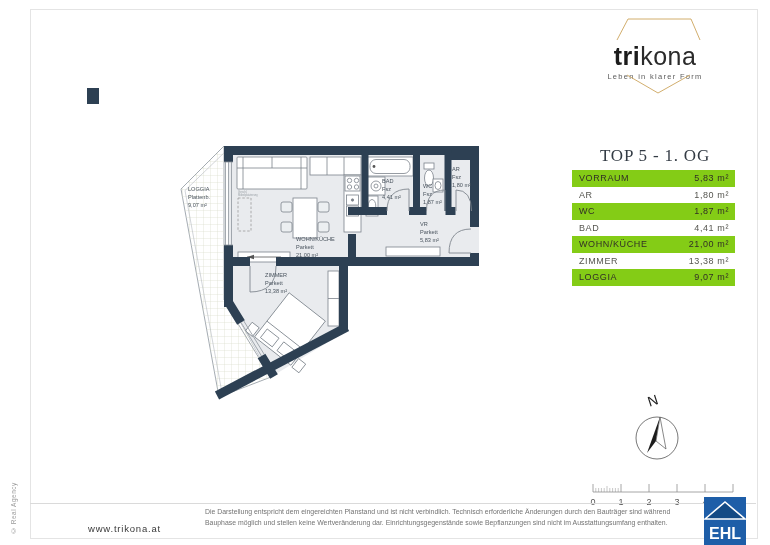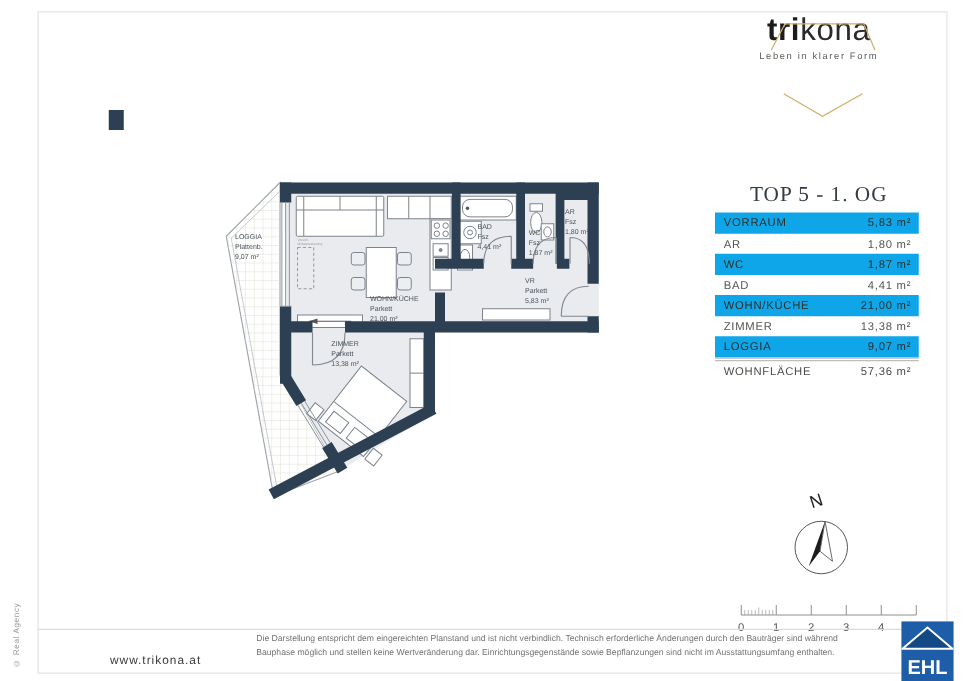--- a/index.html
+++ b/index.html
@@ -3,44 +3,44 @@
 <meta charset="utf-8">
 <style>
   html,body{margin:0;padding:0;}
   body{width:770px;height:545px;position:relative;background:#fff;
        font-family:"Liberation Sans",sans-serif;overflow:hidden;}
   .abs{position:absolute;}
   
   #sheet-frame{left:30px;top:9px;width:726px;height:528px;border:1px solid #e4e4e4;}
   
   #brand{left:560px;top:12px;width:190px;height:96px;text-align:center;}
-  #brand-name{font-size:25px;color:#1c1c1c;letter-spacing:.5px;line-height:25px;}
+  #brand-name{margin-top:32px;font-size:25px;color:#1c1c1c;letter-spacing:.5px;line-height:25px;}
   #brand-name .b{font-weight:700;}
   #brand-name .l{font-weight:300;color:#2a2a2a;}
   #brand-tagline{font-size:7.5px;color:#5c5c5c;letter-spacing:1.3px;margin-top:3px;}
   #brand svg{position:absolute;left:0;top:0;}
   
   #unit-title{left:560px;top:146px;width:190px;text-align:center;
       font-family:"Liberation Serif",serif;font-size:17px;color:#333b44;letter-spacing:.8px;}
   #area-table{left:572px;top:170px;width:163px;font-size:9px;letter-spacing:.6px;}
   .trow{height:16.5px;display:flex;align-items:center;justify-content:space-between;
         padding:0 6px 0 7px;color:#55554f;}
-  .trow.hl{background:#0ea5e9;color:#322f26;}
+  .trow.hl{background:#84cc16;color:#322f26;}
   .trow.total{border-top:3px double #bdbdbd;color:#4c4c48;}
   .tval{white-space:nowrap;}
   
   #compass{left:620px;top:390px;}
   #scalebar{left:585px;top:478px;}
   
   #footer-sep{left:30px;top:503px;width:726px;border-top:1px solid #dadada;height:0;}
   #website{left:88px;top:523px;font-size:9.5px;color:#3a3a3a;letter-spacing:.8px;}
   #disclaimer{left:205px;top:507px;width:525px;font-size:6.9px;line-height:10.5px;color:#737373;white-space:nowrap;}
   #copyright{left:10px;top:448px;height:86px;writing-mode:vertical-rl;transform:rotate(180deg);
       font-size:6.5px;color:#9b9b9b;letter-spacing:.5px;}
-  #ehl-logo{left:721px;top:497px;width:42px;height:48px;background:#c4b5fd;overflow:hidden;}
+  #ehl-logo{left:704px;top:497px;width:42px;height:48px;background:#c4b5fd;overflow:hidden;}
   #site-marker{left:87px;top:88px;width:12px;height:16px;background:#2d4053;}
   #plan-svg{left:0;top:0;}
   svg text{font-family:"Liberation Sans",sans-serif;}
 </style>
 </head>
 <body>
 
 <div class="abs" id="sheet-frame"></div>
 <div class="abs" id="site-marker"></div>
 
@@ -75,24 +75,20 @@
       <span>WOHN/KÜCHE</span>
       <span class="tval">21,00 m²</span>
     </div>
   <div class="trow">
       <span>ZIMMER</span>
       <span class="tval">13,38 m²</span>
     </div>
   <div class="trow hl">
       <span>LOGGIA</span>
       <span class="tval">9,07 m²</span>
-    </div>
-  <div class="trow total">
-      <span>WOHNFLÄCHE</span>
-      <span class="tval">57,36 m²</span>
     </div>
 </div>
 
 <svg class="abs" id="plan-svg" width="770" height="545" viewBox="0 0 770 545">
   <defs>
     <pattern id="lg" width="7" height="7" patternUnits="userSpaceOnUse">
       <path d="M7,0 H0 V7" fill="none" stroke="#d9dbca" stroke-width="0.7"></path>
     </pattern>
   </defs>
 

